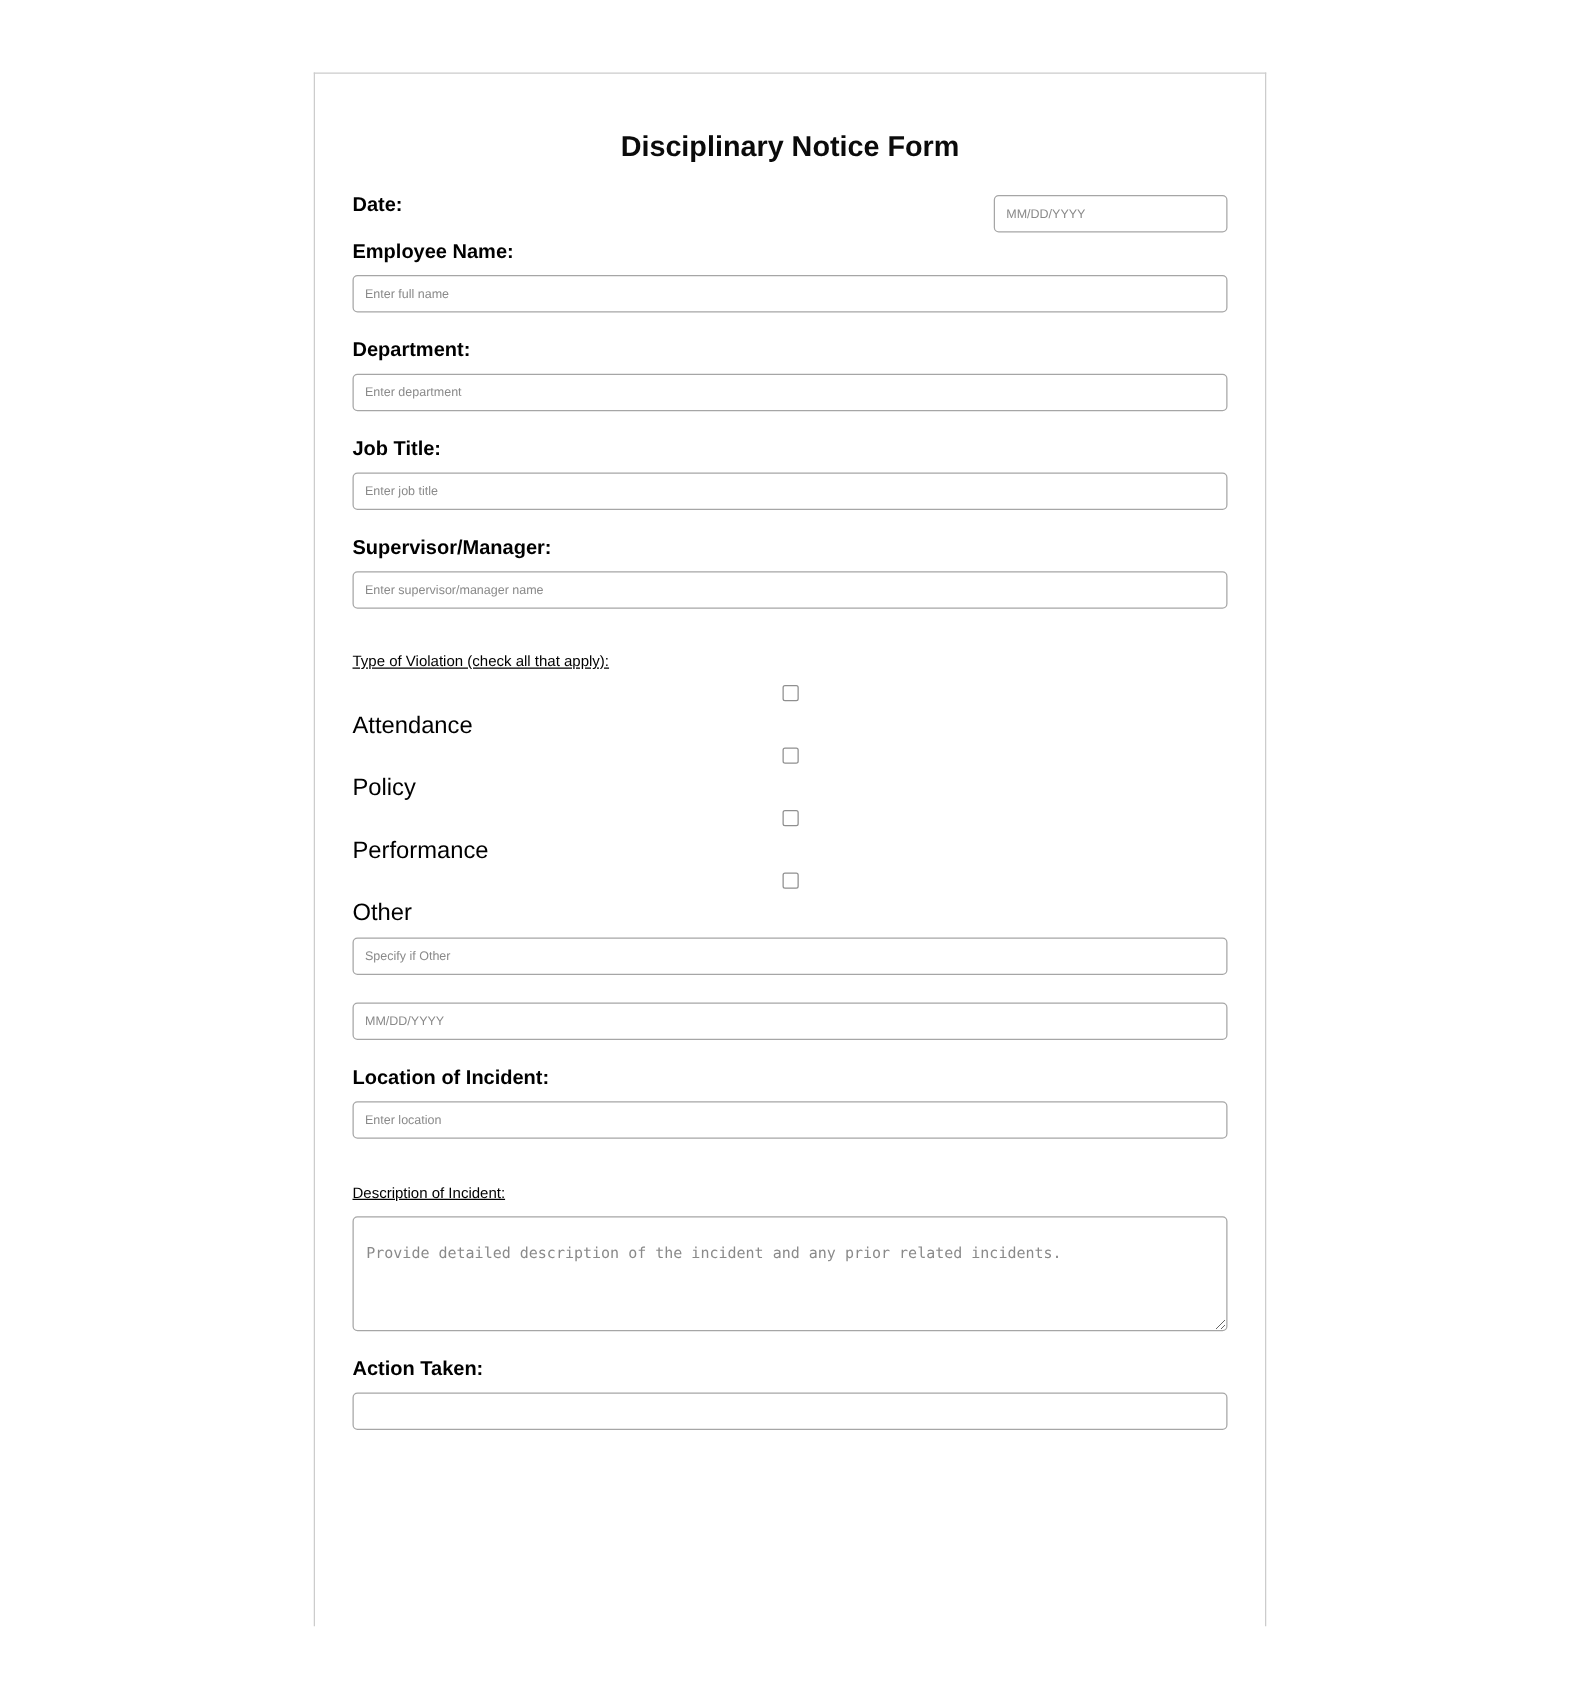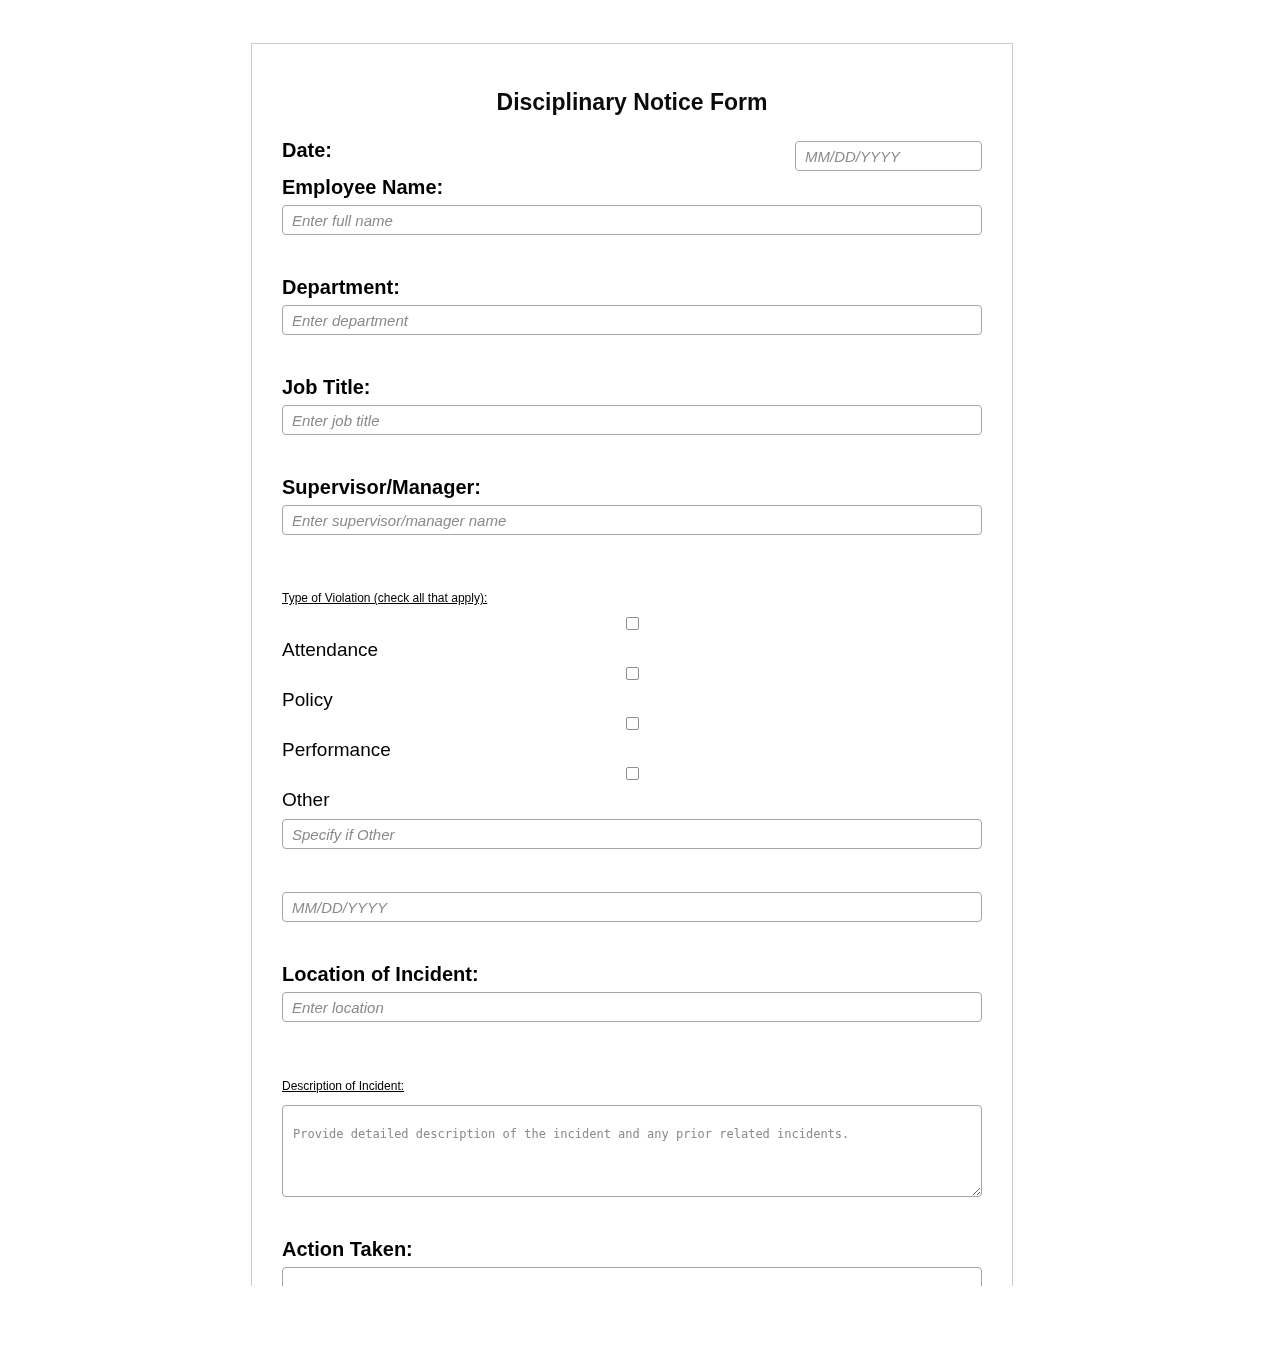--- a/index.html
+++ b/index.html
@@ -5,21 +5,21 @@
   * { margin: 0; padding: 0; box-sizing: border-box; }
   html, body {
     width: 1263px; height: 1359px;
     background: #ffffff;
     font-family: "Liberation Sans", sans-serif;
     color: #000000;
     overflow: hidden;
   }
   .card {
     position: absolute;
-    left: 251px; top: 43px;
+    left: 251px; top: 58px;
     width: 762px; height: 1243px;
     border: 1px solid #cccccc;
     border-bottom: none;
     background: #ffffff;
     padding: 0 30px;
     overflow: hidden;
     display: flex;
     flex-direction: column;
     align-items: stretch;
   }
@@ -30,41 +30,40 @@
     line-height: 27px;
     font-weight: 700;
     color: #0b0b0b;
   }
   .date-row {
     margin: 25px 0 7px;
     display: flex;
     justify-content: space-between;
     align-items: flex-start;
   }
-  .field { margin-bottom: 43px; }
+  .field { margin-bottom: 22px; }
   .field-label {
     display: block;
-    font-size: 20px;
+    font-size: 16px;
     line-height: 18px;
     font-weight: 700;
     margin-bottom: 9px;
   }
   .text-input {
     display: block;
     width: 100%;
     height: 30px;
     border: 1px solid #a6a6a6;
     border-radius: 4px;
     background: #ffffff;
     padding: 0 9px;
     font-family: "Liberation Sans", sans-serif;
-    font-size: 15px;
+    font-size: 10px;
     color: #333333;
     outline: none;
-    font-style: italic;
   }
   .text-input::placeholder { color: #8a8a8a; opacity: 1; }
   .date-input { width: 187px; }
   .violation-group { margin-top: 11px; }
   .section-heading {
     font-size: 12px;
     line-height: 19px;
     font-weight: 400;
     text-decoration: underline;
     margin-bottom: 9px;

